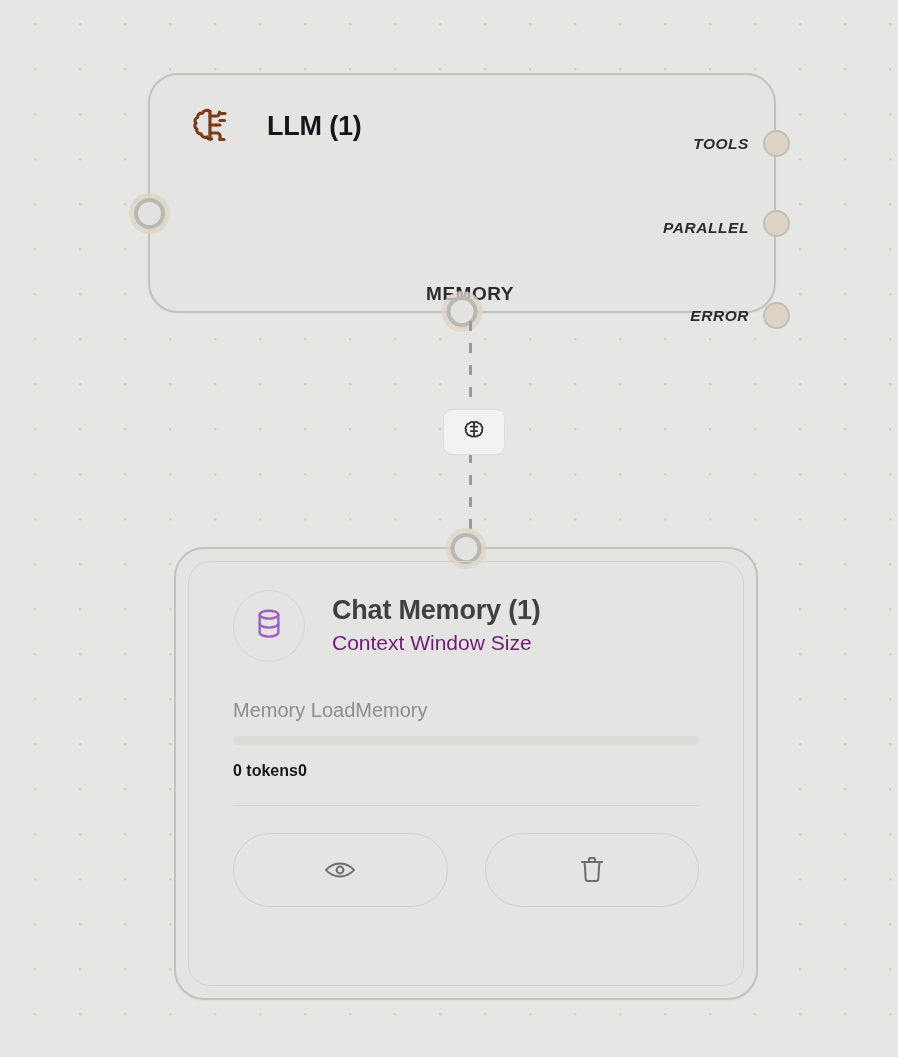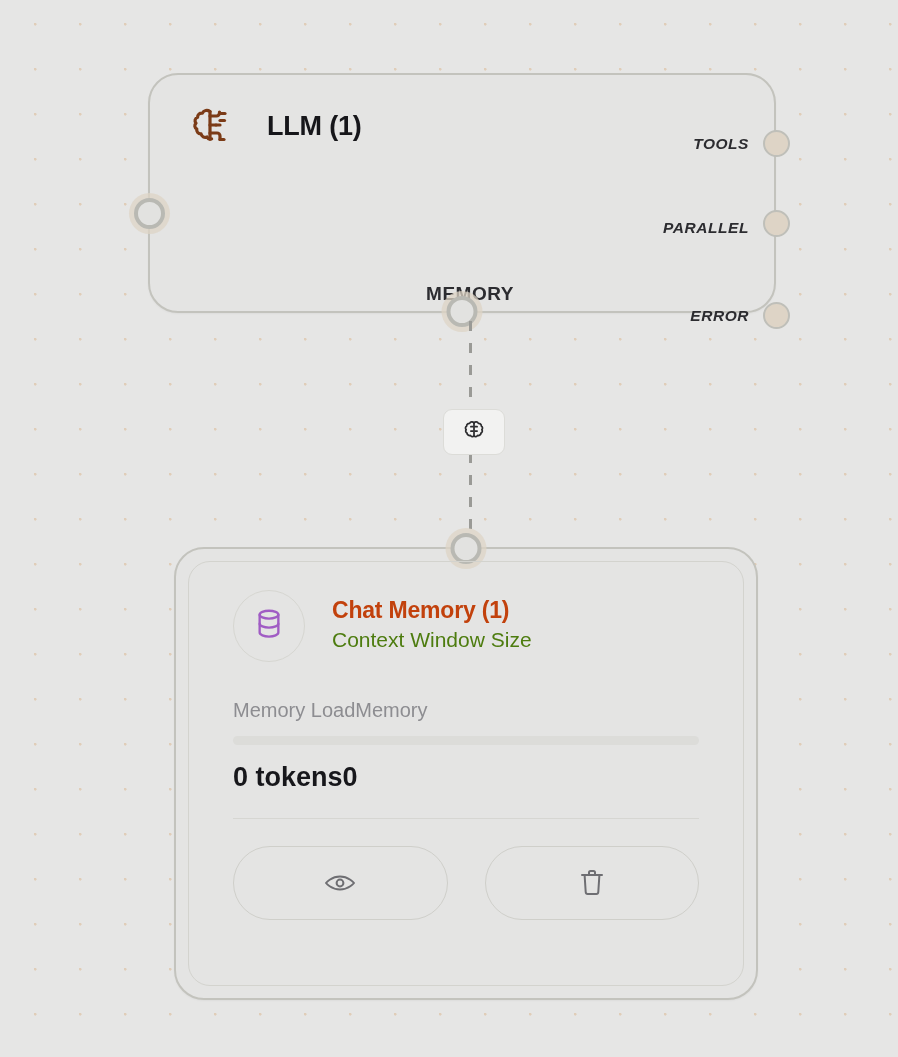--- a/index.html
+++ b/index.html
@@ -183,30 +183,30 @@
     width: 70px;
     height: 70px;
     flex: none;
     border-radius: 50%;
     border: 1.5px solid #d6d6d1;
     display: flex;
     align-items: center;
     justify-content: center;
   }
   .cm-title {
-    font-size: 23px;
-    font-weight: 700;
-    color: #c2410c;
+    font-size: 27px;
+    font-weight: 700;
+    color: #404040;
     letter-spacing: -0.2px;
     line-height: 1.18;
   }
   .cm-subtitle {
     font-size: 21px;
     font-weight: 400;
-    color: #4d7c0f;
+    color: #701a75;
     line-height: 1.35;
     margin-top: 2px;
   }
 
   .cm-row {
     display: flex;
     justify-content: flex-start;
     align-items: baseline;
   }
   #memory-load-row { margin-top: 37px; }
@@ -224,21 +224,21 @@
   }
   #progress-fill {
     position: absolute;
     left: 0; top: 0; bottom: 0;
     width: 0%;
     border-radius: 6px;
     background: #9b6fd0;
   }
   #tokens-row { margin-top: 17px; }
   .cm-strong {
-    font-size: 27px;
+    font-size: 16px;
     font-weight: 700;
     color: #17171b;
   }
   #cm-divider {
     margin-top: 25px;
     height: 1px;
     background: #d6d6d2;
   }
   #cm-actions {
     margin-top: 27px;

